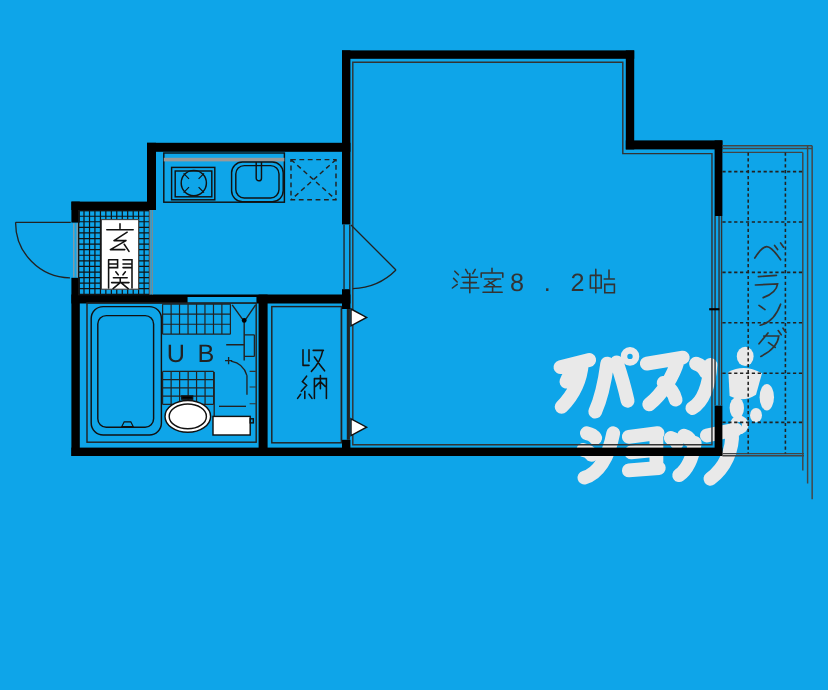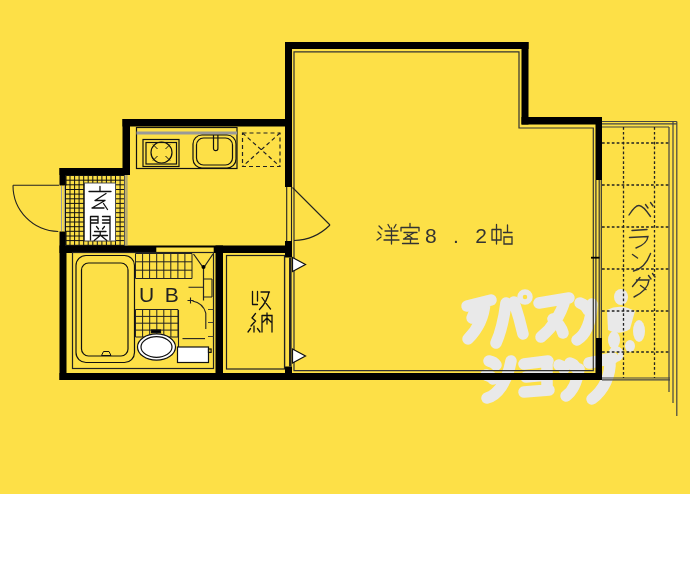--- a/index.html
+++ b/index.html
@@ -1,16 +1,16 @@
 <!DOCTYPE html>
 <html><head>
 <meta charset="utf-8">
 <style>
 html,body{margin:0;padding:0;background:#fff;}
-#plan{position:relative;width:690px;height:494px;background:#fde047;overflow:hidden;
+#plan{position:relative;width:690px;height:575px;background:#0ea5e9;overflow:hidden;
 font-family:"Liberation Sans", sans-serif;}
 svg{position:absolute;left:0;top:0;}
 </style>
 </head>
 <body>
 <div id="plan">
 <svg width="690" height="575" viewBox="0 0 690 575">
 
 <g id="wm1" stroke="#e9e9e9" stroke-width="11.5" fill="none" stroke-linecap="round" stroke-linejoin="round">
   <path d="M467,306 L491,300 M485,302 C484,316 478,329 468,339 M479,309 q-5,3 -7,9"></path>

